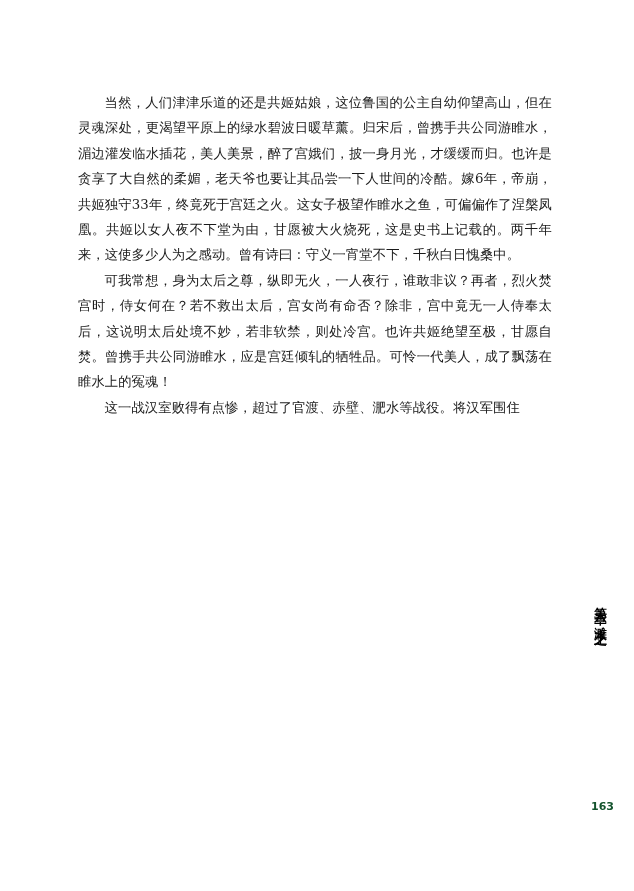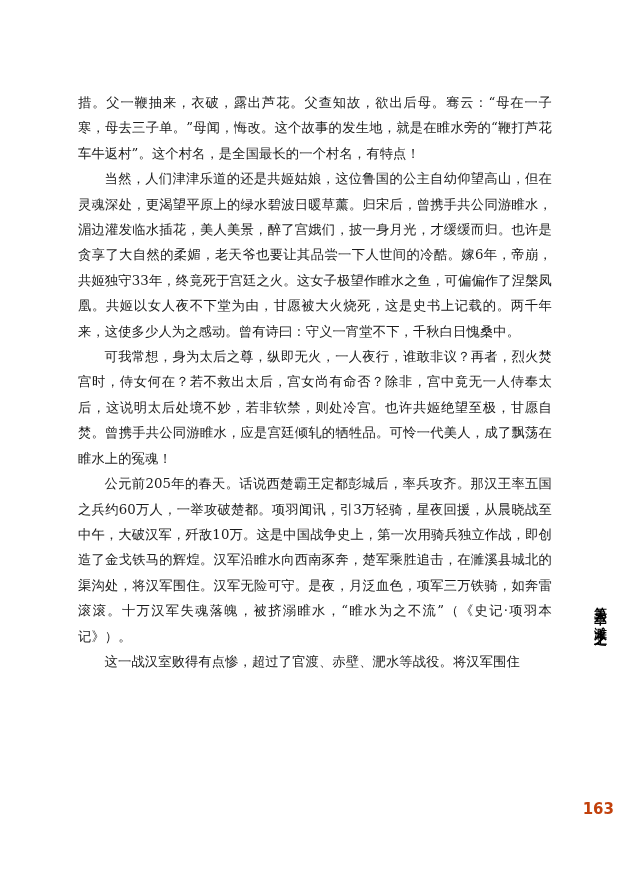--- a/index.html
+++ b/index.html
@@ -64,36 +64,34 @@
     writing-mode: vertical-rl;
     text-orientation: upright;
     display: inline-block;
     letter-spacing: 2px;
     margin-top: 10px;
   }
   .page-number {
     position: absolute;
     right: 20px;
     top: 800px;
-    font-size: 15px;
+    font-size: 11px;
     font-weight: bold;
     font-family: "DejaVu Sans", "Liberation Sans", sans-serif;
-    color: #c2410c;
+    color: #14532d;
   }
 </style>
 </head>
 <body>
 
 <div class="page">
 
   <div class="text-column">
-    <p class="para first">措。父一鞭抽来，衣破，露出芦花。父查知故，欲出后母。骞云：“母在一子寒，母去三子单。”母闻，悔改。这个故事的发生地，就是在睢水旁的“鞭打芦花车牛返村”。这个村名，是全国最长的一个村名，有特点！</p>
     <p class="para">当然，人们津津乐道的还是共姬姑娘，这位鲁国的公主自幼仰望高山，但在灵魂深处，更渴望平原上的绿水碧波日暖草薰。归宋后，曾携手共公同游睢水，湄边灌发临水插花，美人美景，醉了宫娥们，披一身月光，才缓缓而归。也许是贪享了大自然的柔媚，老天爷也要让其品尝一下人世间的冷酷。嫁6年，帝崩，共姬独守33年，终竟死于宫廷之火。这女子极望作睢水之鱼，可偏偏作了涅槃凤凰。共姬以女人夜不下堂为由，甘愿被大火烧死，这是史书上记载的。两千年来，这使多少人为之感动。曾有诗曰：守义一宵堂不下，千秋白日愧桑中。</p>
     <p class="para">可我常想，身为太后之尊，纵即无火，一人夜行，谁敢非议？再者，烈火焚宫时，侍女何在？若不救出太后，宫女尚有命否？除非，宫中竟无一人侍奉太后，这说明太后处境不妙，若非软禁，则处冷宫。也许共姬绝望至极，甘愿自焚。曾携手共公同游睢水，应是宫廷倾轧的牺牲品。可怜一代美人，成了飘荡在睢水上的冤魂！</p>
-    <p class="para">公元前205年的春天。话说西楚霸王定都彭城后，率兵攻齐。那汉王率五国之兵约60万人，一举攻破楚都。项羽闻讯，引3万轻骑，星夜回援，从晨晓战至中午，大破汉军，歼敌10万。这是中国战争史上，第一次用骑兵独立作战，即创造了金戈铁马的辉煌。汉军沿睢水向西南豕奔，楚军乘胜追击，在濉溪县城北的渠沟处，将汉军围住。汉军无险可守。是夜，月泛血色，项军三万铁骑，如奔雷滚滚。十万汉军失魂落魄，被挤溺睢水，“睢水为之不流”（《史记·项羽本记》）。</p>
     <p class="para">这一战汉室败得有点惨，超过了官渡、赤壁、淝水等战役。将汉军围住</p>
   </div>
 
   <div class="side-label">
     <span class="chapter">第六章</span>
     <span class="booktitle">濉水之上</span>
   </div>
 
   <div class="page-number">163</div>
 

